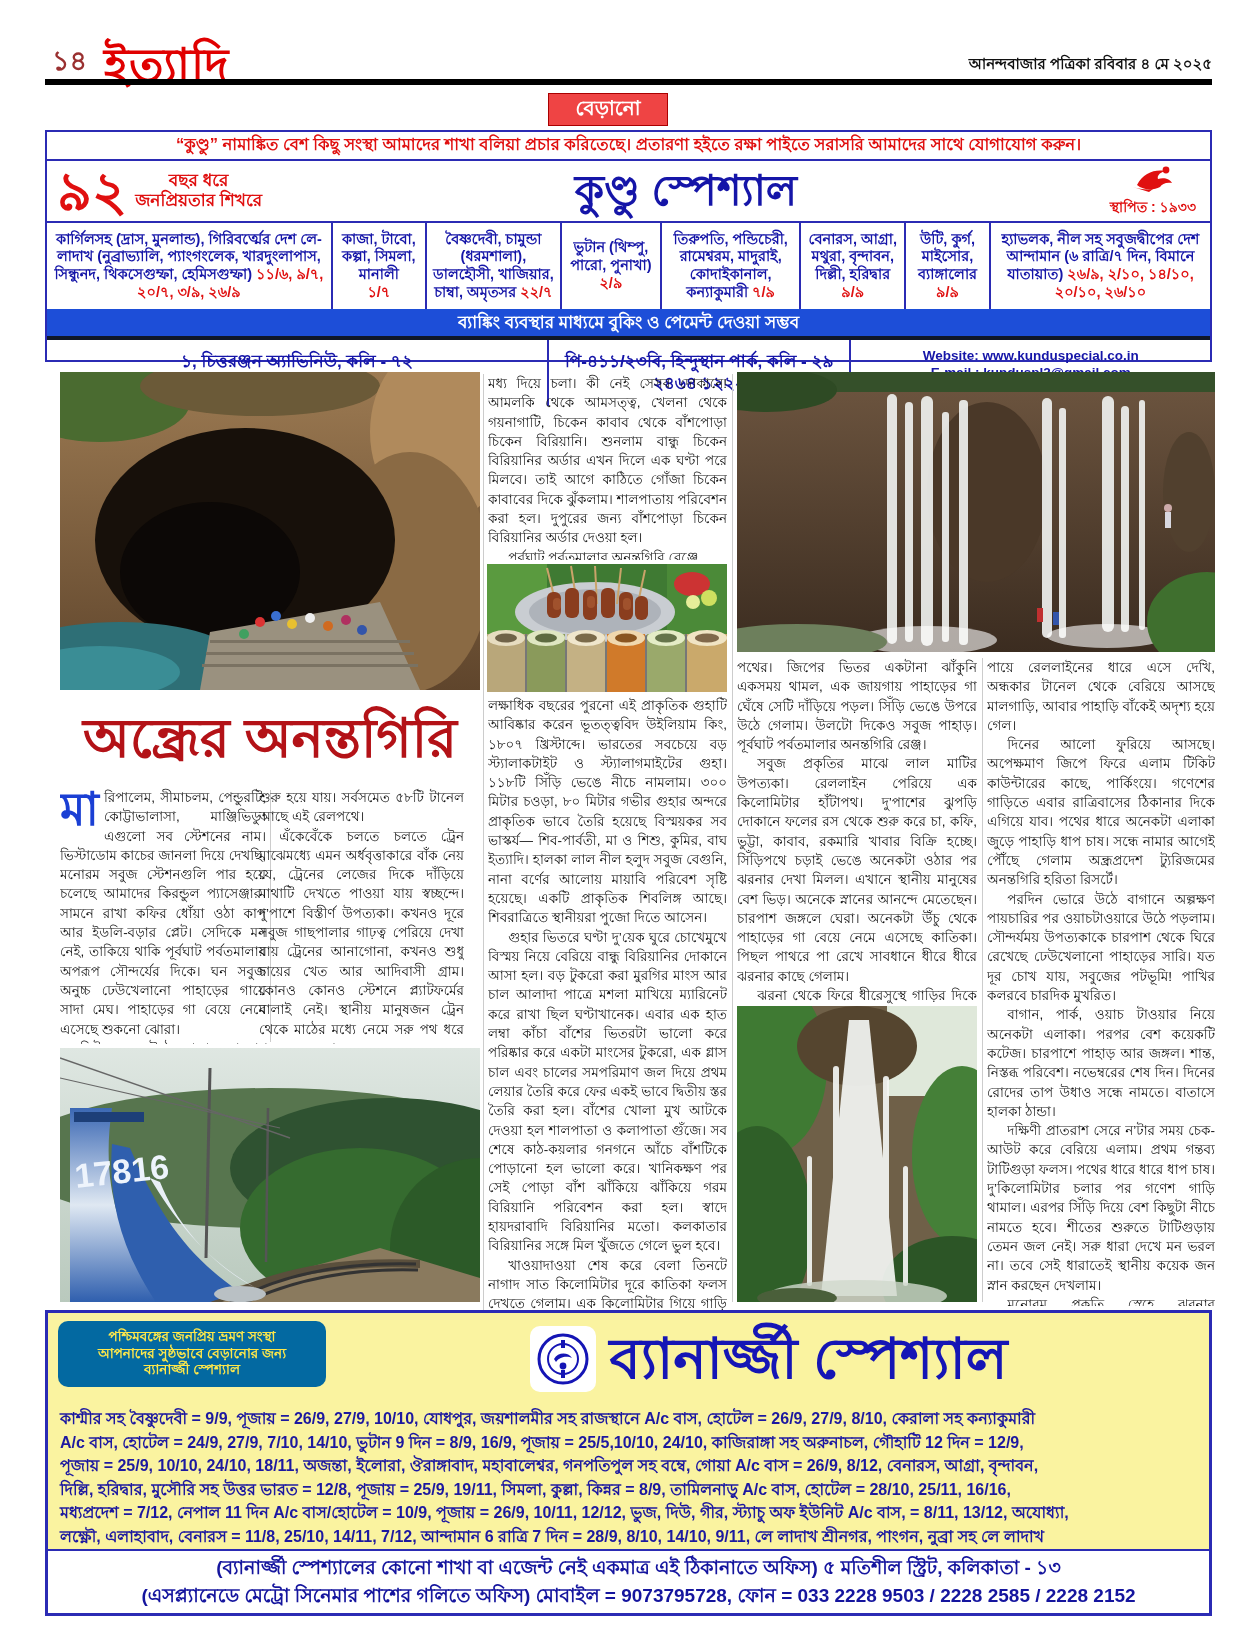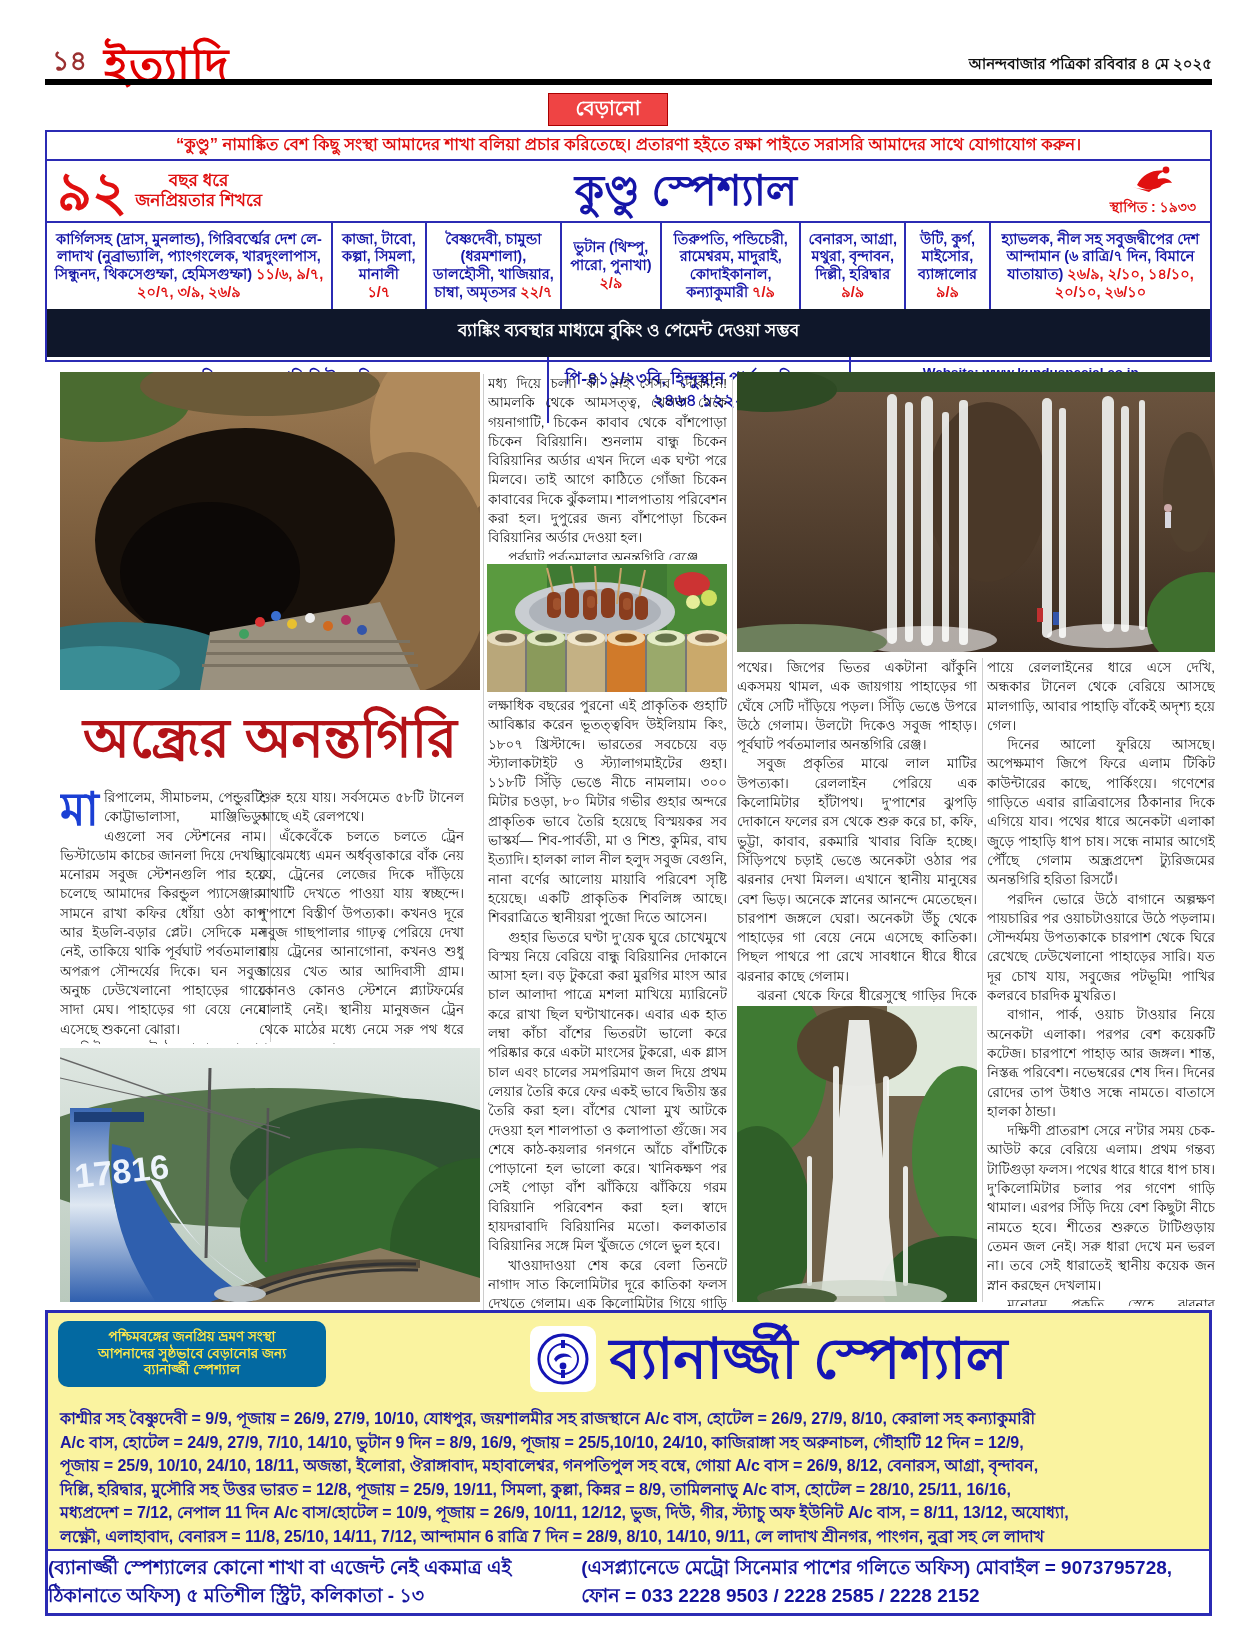--- a/index.html
+++ b/index.html
@@ -26,21 +26,21 @@
   .kundu-years{display:flex;align-items:center;margin-left:10px;}
   .kundu-years .big{font-size:54px;font-weight:bold;color:#e01010;line-height:.9;margin-right:8px;}
   .kundu-years .cap{color:#e01010;font-weight:bold;font-size:17px;line-height:1.15;text-align:center;}
   .kundu-title{flex:1;text-align:center;color:#1515a8;font-size:42px;font-weight:bold;line-height:1;}
   .kundu-est{margin-right:14px;text-align:center;color:#e01010;font-weight:bold;font-size:14px;}
   .kundu-grid{display:flex;border-top:2px solid #2b2bb4;height:86px;}
   .kundu-cell{border-left:2px solid #2b2bb4;box-sizing:border-box;padding:3px 4px;text-align:center;
        font-size:14.5px;font-weight:bold;color:#1515a8;line-height:1.22;display:flex;align-items:center;justify-content:center;}
   .kundu-cell:first-child{border-left:none;}
   .kundu-cell .dates{color:#e01010;}
-  .kundu-strip{height:44px;background:#0f172a;color:#fff;display:flex;align-items:center;justify-content:center;
+  .kundu-strip{height:27px;background:#1d4ed8;color:#fff;display:flex;align-items:center;justify-content:center;
        font-size:17px;font-weight:bold;}
   .kundu-foot{display:flex;height:66px;border-top:4px solid #0f172a;}
   .kundu-foot .fcell{border-left:2px solid #2b2bb4;box-sizing:border-box;display:flex;flex-direction:column;
        align-items:center;justify-content:center;color:#1515a8;font-weight:bold;font-size:17px;line-height:1.3;}
   .kundu-foot .fcell:first-child{border-left:none;}
   .kundu-foot .small{font-size:13.5px;line-height:1.25;}
 
   
   .headline{left:60px;top:692px;width:420px;height:92px;display:flex;align-items:center;justify-content:center;
        color:#b31217;font-size:54px;font-weight:bold;line-height:1;}
@@ -56,22 +56,22 @@
   .banerjee{left:45px;top:1310px;width:1167px;height:306px;background:#faf3a0;border:3px solid #2b2bb4;box-sizing:border-box;}
   .ban-top{position:relative;height:92px;}
   .ban-badge{position:absolute;left:10px;top:8px;width:268px;height:66px;background:#0369a1;border-radius:10px;
        display:flex;flex-direction:column;align-items:center;justify-content:center;color:#ffe84a;
        font-weight:bold;font-size:13.5px;line-height:1.25;text-align:center;}
   .ban-titlewrap{position:absolute;left:290px;right:10px;top:4px;height:84px;display:flex;align-items:center;justify-content:center;gap:14px;}
   .ban-logo{width:66px;height:66px;background:#fff;border-radius:10px;display:flex;align-items:center;justify-content:center;}
   .ban-title{color:#1515b5;font-size:56px;font-weight:bold;line-height:1;}
   .ban-body{padding:2px 12px 0 12px;color:#1c18a0;font-weight:bold;font-size:16px;line-height:23.5px;}
   .ban-foot{position:absolute;left:0;right:0;bottom:0;height:62px;background:#fff;border-top:2px solid #2b2bb4;
-       display:flex;flex-direction:row;align-items:center;justify-content:center;
-       color:#15159e;font-weight:bold;font-size:19px;line-height:1.45;}
+       display:flex;flex-direction:column;align-items:center;justify-content:center;
+       color:#15159e;font-weight:bold;font-size:19px;line-height:1.45;padding-left:20px;}
 </style>
 </head>
 <body>
 
 <div class="page">
 
   <div class="abs page-num">১৪</div>
   <div class="abs masthead">ইত্যাদি</div>
   <div class="abs edition">আনন্দবাজার পত্রিকা রবিবার ৪ মে ২০২৫</div>
   <div class="abs toprule"></div>

